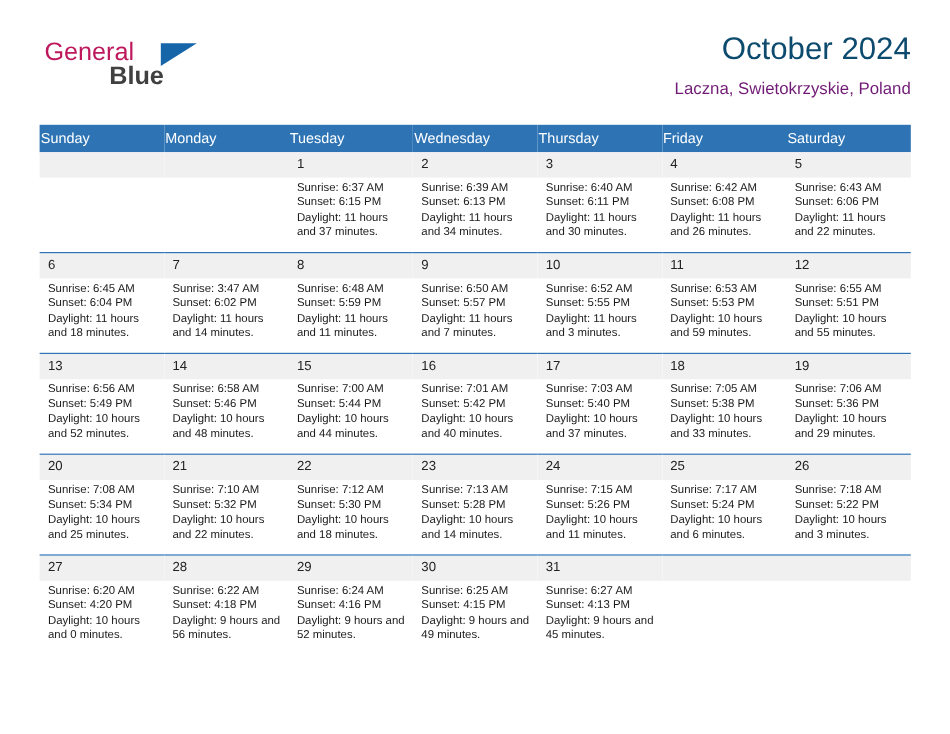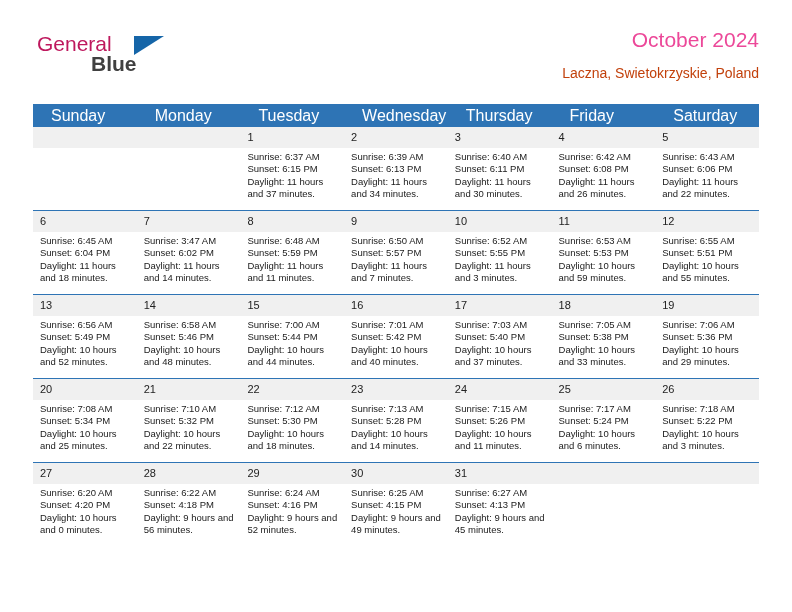--- a/index.html
+++ b/index.html
@@ -64,49 +64,49 @@
     border-bottom: 19px solid transparent;
   }
 
   .title-block {
     position: absolute;
     right: 0;
     top: 0;
     text-align: right;
   }
   .cal-title {
-    font-size: 21px;
-    color: #ec4899;
+    font-size: 26px;
+    color: #0c4a6e;
     line-height: 32px;
     white-space: nowrap;
   }
   .cal-sub {
     font-size: 14px;
-    color: #c2410c;
+    color: #701a75;
     line-height: 20px;
     margin-top: 7px;
     white-space: nowrap;
   }
 
   
   .calendar {
     position: absolute;
     left: 33px;
     top: 104px;
     width: 726px;
     border-collapse: collapse;
     table-layout: fixed;
   }
   .calendar th {
     background: #2e74b5;
     color: #ffffff;
-    font-size: 16px;
+    font-size: 12px;
     font-weight: normal;
     text-align: left;
-    padding: 5px 0 5px 18px;
+    padding: 5px 0 5px 1px;
     height: 11px;
     line-height: 13px;
   }
   .calendar td {
     vertical-align: top;
     padding: 0;
     border-top: 1px solid #2e74b5;
     height: 83px;
     background: #ffffff;
   }

